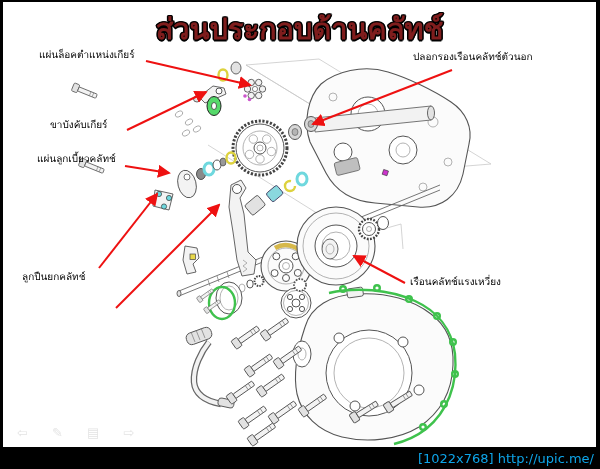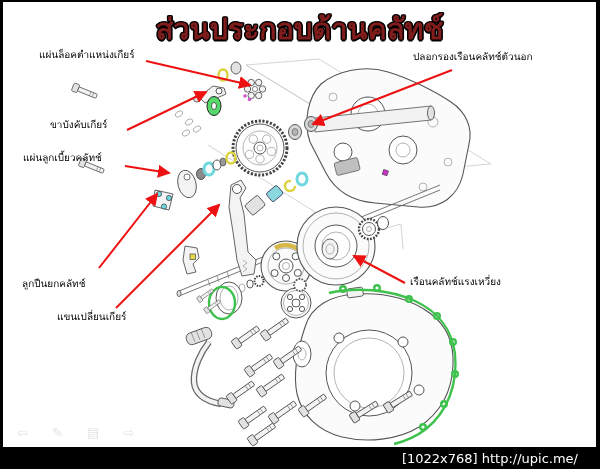--- a/index.html
+++ b/index.html
@@ -35,21 +35,21 @@
   .nav-toolbar{
     position:absolute;left:14px;top:423px;color:#e4e4e4;font-size:13px;
     letter-spacing:10px;user-select:none;font-family:"DejaVu Sans",sans-serif;
   }
   .nav-toolbar span{cursor:pointer;}
   .footer-bar{
     position:absolute;left:0;top:447px;width:600px;height:22px;background:#000;
     display:flex;align-items:center;justify-content:flex-end;
   }
   .watermark{
-    color:#ffffff;font-size:13px;padding-right:22px;font-family:"DejaVu Sans",sans-serif;
+    color:#0ea5e9;font-size:13px;padding-right:6px;font-family:"DejaVu Sans",sans-serif;
   }
 </style>
 </head>
 <body>
 
 <div class="page">
 
   <div class="slide-title">ส่วนประกอบด้านคลัทช์</div>
 
   <svg class="diagram" width="593" height="445" viewBox="0 0 593 445">
@@ -270,23 +270,22 @@
       <line class="arrow" x1="122" y1="164" x2="166" y2="171" marker-end="url(#arr)"></line>
       <line class="arrow" x1="96" y1="266" x2="154" y2="192" marker-end="url(#arr)"></line>
       <line class="arrow" x1="113" y1="306" x2="216" y2="203" marker-end="url(#arr)"></line>
       <line class="arrow" x1="449" y1="68" x2="310" y2="122" marker-end="url(#arr)"></line>
       <line class="arrow" x1="402" y1="281" x2="351" y2="254" marker-end="url(#arr)"></line>
     </g>
   </svg>
 
   <div class="part-label" style="left:36px;top:48px;">แผ่นล็อคตำแหน่งเกียร์</div>
   <div class="part-label" style="left:47px;top:118px;">ขาบังคับเกียร์</div>
-  <div class="part-label" style="left:20px;top:152px;font-family:Liberation Mono, monospace;">แผ่นลูกเบี้ยวคลัทช์</div>
-  <div class="part-label" style="left:19px;top:277px;">ลูกปืนยกคลัทช์</div>
-  <div class="part-label" style="left:54px;top:310px;">แขนเปลี่ยนเกียร์</div>
+  <div class="part-label" style="left:34px;top:152px;">แผ่นลูกเบี้ยวคลัทช์</div>
+  <div class="part-label" style="left:19px;top:270px;">ลูกปืนยกคลัทช์</div>
   <div class="part-label" style="left:410px;top:50px;">ปลอกรองเรือนคลัทช์ตัวนอก</div>
   <div class="part-label" style="left:407px;top:275px;">เรือนคลัทช์แรงเหวี่ยง</div>
 
   <div class="nav-toolbar">
     <span>⇦</span>
     <span>✎</span>
     <span>▤</span>
     <span>⇨</span>
   </div>
 </div>

